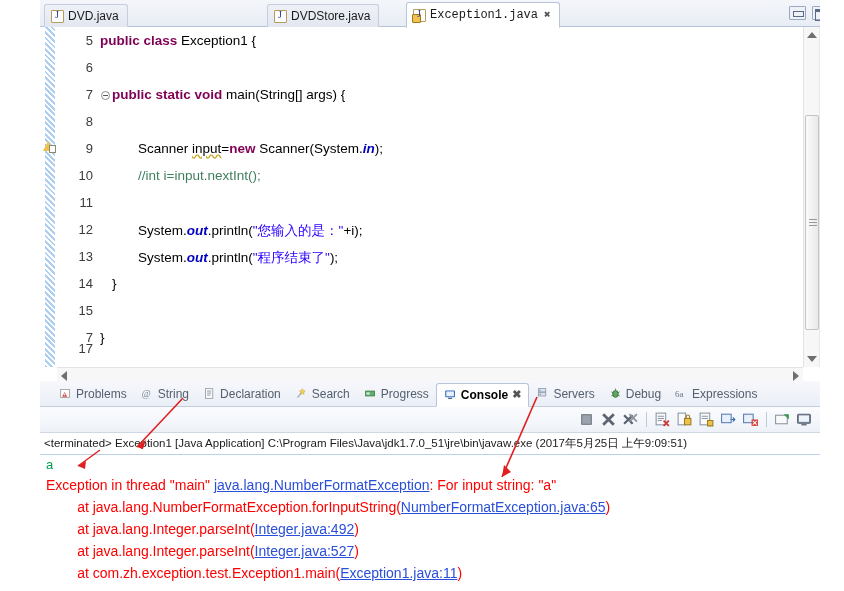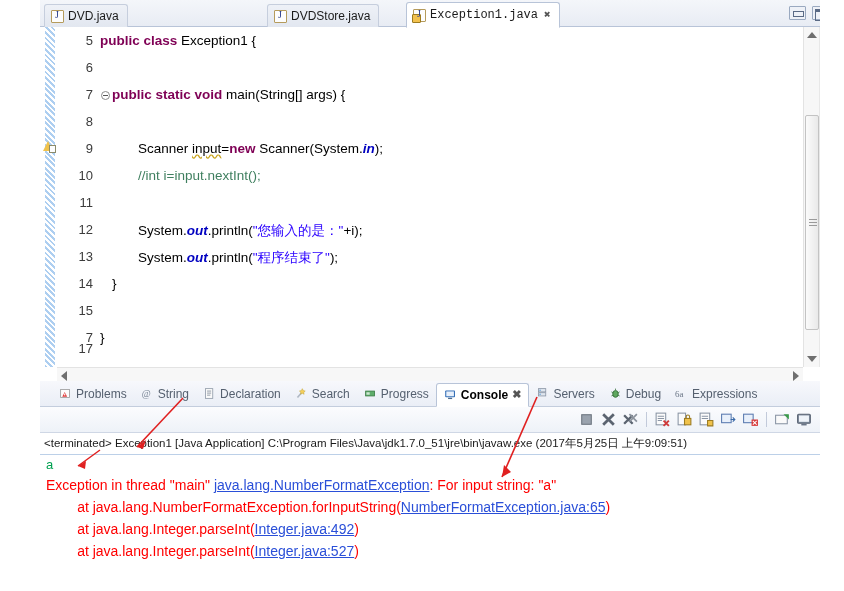--- a/index.html
+++ b/index.html
@@ -735,20 +735,21 @@
       <div class="out green">a</div>
 
       <div class="out err"><span>Exception in thread "main" </span><span class="lnk">java.lang.NumberFormatException</span><span>: For input string: "a"</span></div>
 
       <div class="out err"><span>	at java.lang.NumberFormatException.forInputString(</span><span class="lnk">NumberFormatException.java:65</span><span>)</span></div>
 
       <div class="out err"><span>	at java.lang.Integer.parseInt(</span><span class="lnk">Integer.java:492</span><span>)</span></div>
 
       <div class="out err"><span>	at java.lang.Integer.parseInt(</span><span class="lnk">Integer.java:527</span><span>)</span></div>
 
+      <div class="out err"><span>	at com.zh.exception.test.Exception1.main(</span><span class="lnk">Exception1.java:11</span><span>)</span></div>
     </div>
   </div>
 
   <svg class="annot" width="844" height="591">
     <g>
       <line x1="143" y1="398" x2="97" y2="447" stroke="#e02020" stroke-width="1.6"></line>
       <path d="M97 447 L106 440 L103 449 Z" fill="#e02020"></path>
     </g>
     <g>
       <line x1="497" y1="397" x2="462" y2="477" stroke="#e02020" stroke-width="1.6"></line>

